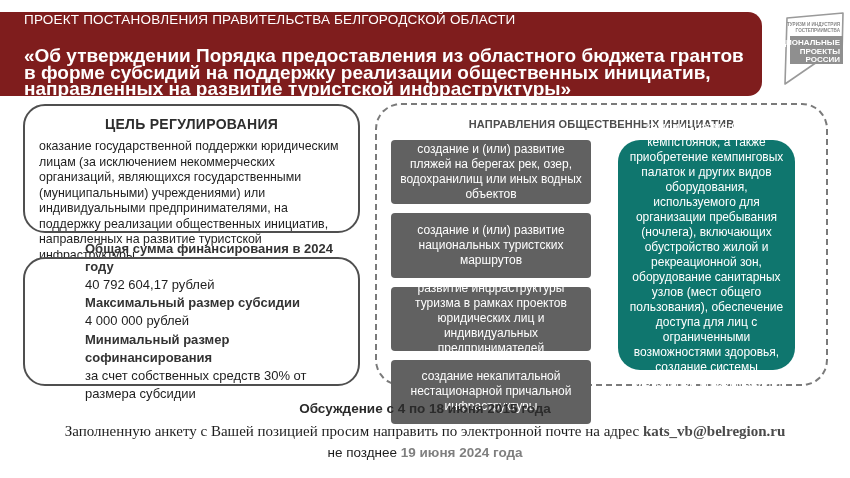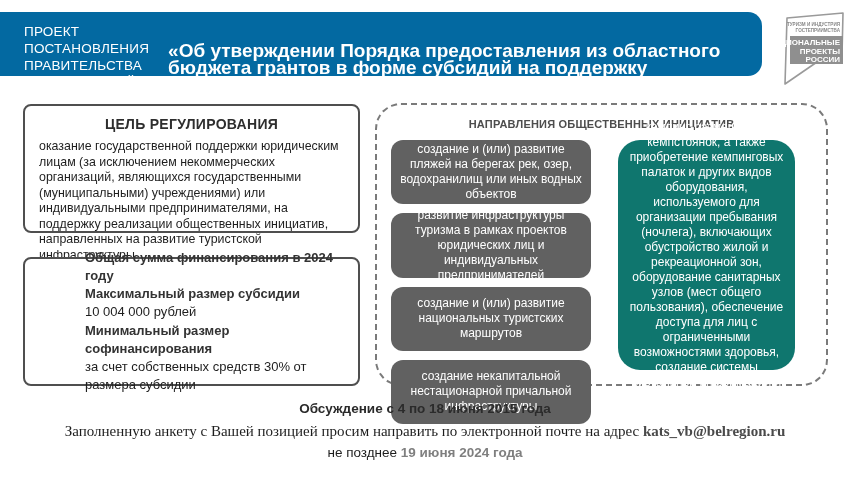--- a/index.html
+++ b/index.html
@@ -2,50 +2,50 @@
 <html><head>
 <meta charset="utf-8">
 <style>
   html,body{margin:0;padding:0;background:#e8e8e8;}
   .page{
     position:relative;width:850px;height:478px;background:#ffffff;
     font-family:"Liberation Sans", sans-serif;overflow:hidden;margin:0 auto;
   }
   
   .header-band{
-    position:absolute;left:0;top:12px;width:762px;height:64px;
-    background:#0369a1;border-radius:0 14px 14px 0;color:#ffffff;
+    position:absolute;left:0;top:12px;width:762px;height:84px;
+    background:#7f1d1d;border-radius:0 14px 14px 0;color:#ffffff;
     box-sizing:border-box;padding:11px 18px 10px 24px;
-    display:flex;justify-content:center;
+    display:flex;flex-direction:column;justify-content:center;
   }
   .header-line1{font-size:13.5px;font-weight:400;letter-spacing:.2px;line-height:17px;}
   .header-line2{font-size:19px;font-weight:700;line-height:16.5px;margin-top:20px;}
   
   .logo{position:absolute;left:773px;top:9px;width:72px;height:80px;}
   
   .outline-box{
     position:absolute;left:23px;width:337px;box-sizing:border-box;
-    border:2px solid #4f4f4f;border-radius:8px;background:#ffffff;
+    border:2px solid #4f4f4f;border-radius:22px;background:#ffffff;
   }
   .goal-box{top:104px;height:129px;padding:8px 14px;}
   .goal-title{font-size:14px;font-weight:700;color:#2e2e2e;text-align:center;margin:2px 0 7px 0;letter-spacing:.3px;}
   .goal-body{font-size:12.4px;line-height:15.5px;color:#1e1e1e;}
   .funding-box{top:257px;height:129px;padding:10px 16px;display:flex;flex-direction:column;justify-content:center;}
   .fund-line{font-size:13px;line-height:18.2px;color:#1e1e1e;margin-left:44px;}
   .fund-line.bold{font-weight:700;color:#333333;}
   
   .directions-panel{
     position:absolute;left:375px;top:103px;width:453px;height:283px;box-sizing:border-box;
     border:2px dashed #7a7a7a;border-radius:26px;padding:10px 14px 12px 14px;
   }
   .directions-title{font-size:11px;font-weight:700;color:#4d4d4d;text-align:center;letter-spacing:.2px;margin:3px 0 10px 0;}
   .dir-columns{display:flex;gap:27px;}
   .dir-col-left{width:200px;display:flex;flex-direction:column;gap:9px;}
   .dir-item{
-    background:#616161;color:#ffffff;border-radius:12px;
+    background:#616161;color:#ffffff;border-radius:4px;
     font-size:12px;line-height:15px;text-align:center;
     display:flex;align-items:center;justify-content:center;
     padding:4px 8px;box-sizing:border-box;min-height:49px;flex:1;
   }
   .dir-item-wide{
     width:177px;height:230px;background:#0f766e;color:#ffffff;border-radius:22px;
     font-size:12px;line-height:15px;text-align:center;
     display:flex;align-items:center;justify-content:center;
     padding:8px 10px;box-sizing:border-box;
   }
@@ -79,33 +79,34 @@
     </svg>
   </div>
 
   <div class="outline-box goal-box">
     <div class="goal-title">ЦЕЛЬ РЕГУЛИРОВАНИЯ</div>
     <div class="goal-body">оказание государственной поддержки юридическим лицам (за исключением некоммерческих организаций, являющихся государственными (муниципальными) учреждениями) или индивидуальными предпринимателями, на поддержку реализации общественных инициатив, направленных на развитие туристской инфраструктуры</div>
   </div>
 
   <div class="outline-box funding-box">
     <div class="fund-line bold">Общая сумма финансирования в 2024 году</div>
+    <div class="fund-line">40 792 604,17 рублей</div>
     <div class="fund-line bold">Максимальный размер субсидии</div>
-    <div class="fund-line">10 004 000 рублей</div>
+    <div class="fund-line">4 000 000 рублей</div>
     <div class="fund-line bold">Минимальный размер софинансирования</div>
     <div class="fund-line">за счет собственных средств 30% от размера субсидии</div>
   </div>
 
   <div class="directions-panel">
     <div class="directions-title">НАПРАВЛЕНИЯ ОБЩЕСТВЕННЫХ ИНИЦИАТИВ</div>
     <div class="dir-columns">
       <div class="dir-col-left">
         <div class="dir-item">создание и (или) развитие пляжей на берегах рек, озер, водохранилищ или иных водных объектов</div>
+        <div class="dir-item">создание и (или) развитие национальных туристских маршрутов</div>
         <div class="dir-item">развитие инфраструктуры туризма в рамках проектов юридических лиц и индивидуальных предпринимателей</div>
-        <div class="dir-item">создание и (или) развитие национальных туристских маршрутов</div>
         <div class="dir-item">создание некапитальной нестационарной причальной инфраструктуры</div>
       </div>
       <div class="dir-item-wide">создание объектов кемпинг-размещения, кемпстоянок, а также приобретение кемпинговых палаток и других видов оборудования, используемого для организации пребывания (ночлега), включающих обустройство жилой и рекреационной зон, оборудование санитарных узлов (мест общего пользования), обеспечение доступа для лиц с ограниченными возможностями здоровья, создание системы визуальной информации и навигации</div>
     </div>
   </div>
 
   <div class="footer">
     <div class="footer-line1">Обсуждение с 4 по 18 июня 2015 года</div>
     <div class="footer-line2"><span>Заполненную анкету с Вашей позицией просим направить по электронной почте на адрес </span><span class="email-bold">kats_vb@belregion.ru</span></div>
     <div class="footer-line3"><span>не позднее </span><span class="date-gray">19 июня 2024 года</span></div>

